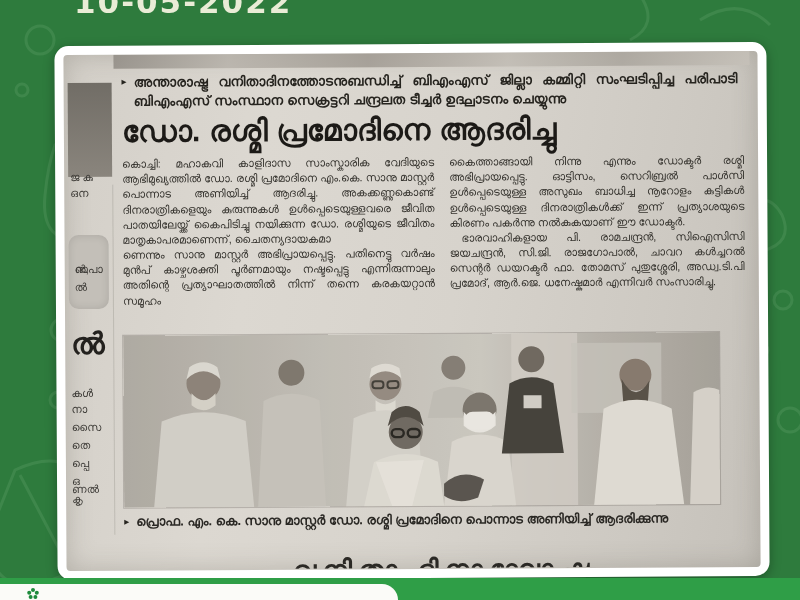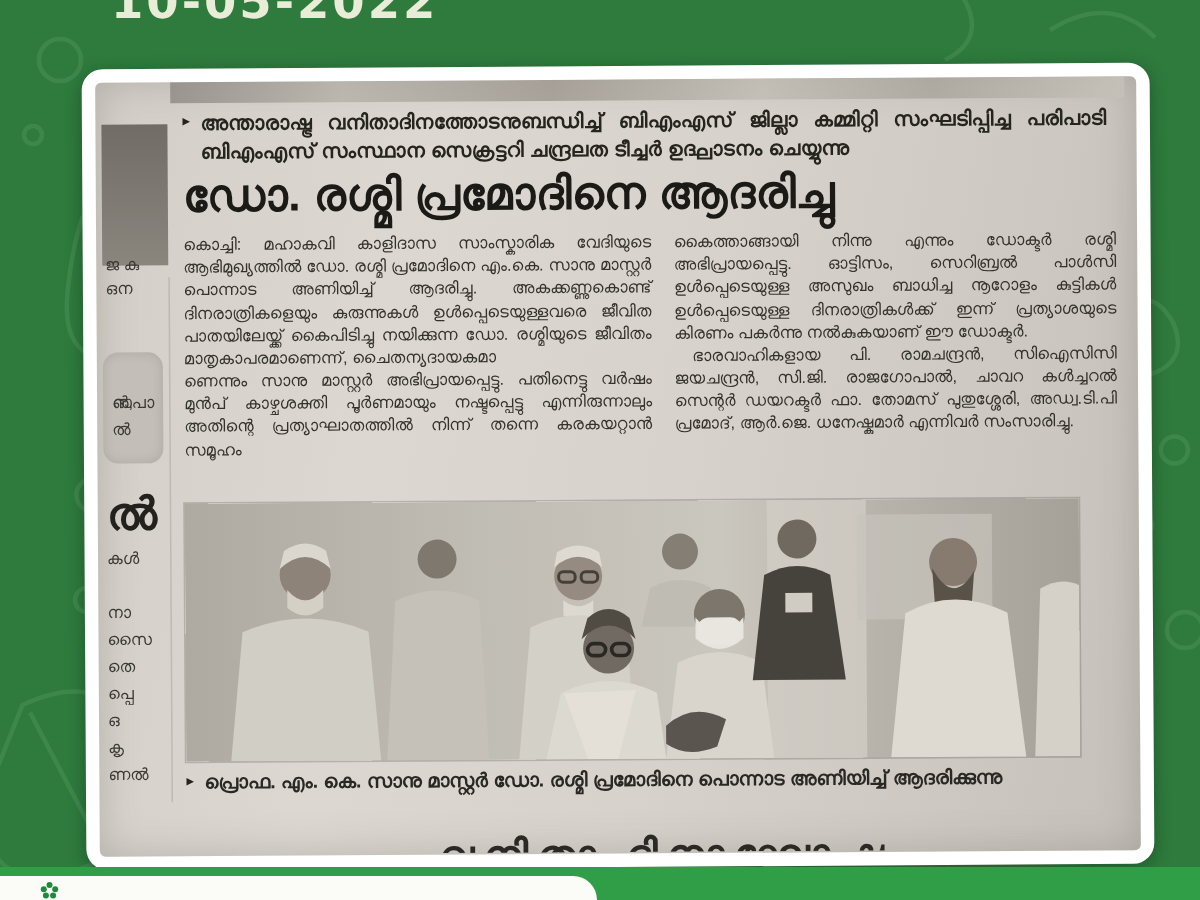--- a/index.html
+++ b/index.html
@@ -123,28 +123,28 @@
 
     <div class="margin-col">
       <div class="margin-photo-block"></div>
       <span class="mfrag" style="top:116px">ജ കു</span>
       <span class="mfrag" style="top:132px">ഒന</span>
       <div class="margin-box"></div>
       <span class="mfrag" style="top:208px;left:6px">ഓപാ</span>
       <span class="mfrag" style="top:208px;left:6px">ൻ,</span>
       <span class="mfrag" style="top:226px;left:6px">ൽ</span>
       <span class="margin-big">ൽ</span>
-      <span class="mfrag" style="top:312px">കൾ</span>
+      <span class="mfrag" style="top:332px">കൾ</span>
       <span class="mfrag" style="top:348px">നാ</span>
       <span class="mfrag" style="top:366px">സൈ</span>
       <span class="mfrag" style="top:384px">തെ</span>
       <span class="mfrag" style="top:402px">പ്പെ</span>
       <span class="mfrag" style="top:420px">ഒ</span>
       <span class="mfrag" style="top:438px">കൃ</span>
-      <span class="mfrag" style="top:456px">ണൽ</span>
+      <span class="mfrag" style="top:428px">ണൽ</span>
     </div>
     <div class="col-rule"></div>
 
     <div class="article">
 
       <div class="kicker-row">
         <span class="bullet">▸</span>
         <span class="kicker">അന്താരാഷ്ട്ര വനിതാദിനത്തോടനുബന്ധിച്ച് ബിഎംഎസ് ജില്ലാ കമ്മിറ്റി സംഘടിപ്പിച്ച പരിപാടി ബിഎംഎസ് സംസ്ഥാന സെക്രട്ടറി ചന്ദ്രലത ടീച്ചർ ഉദ്ഘാടനം ചെയ്യുന്നു</span>
       </div>
 

